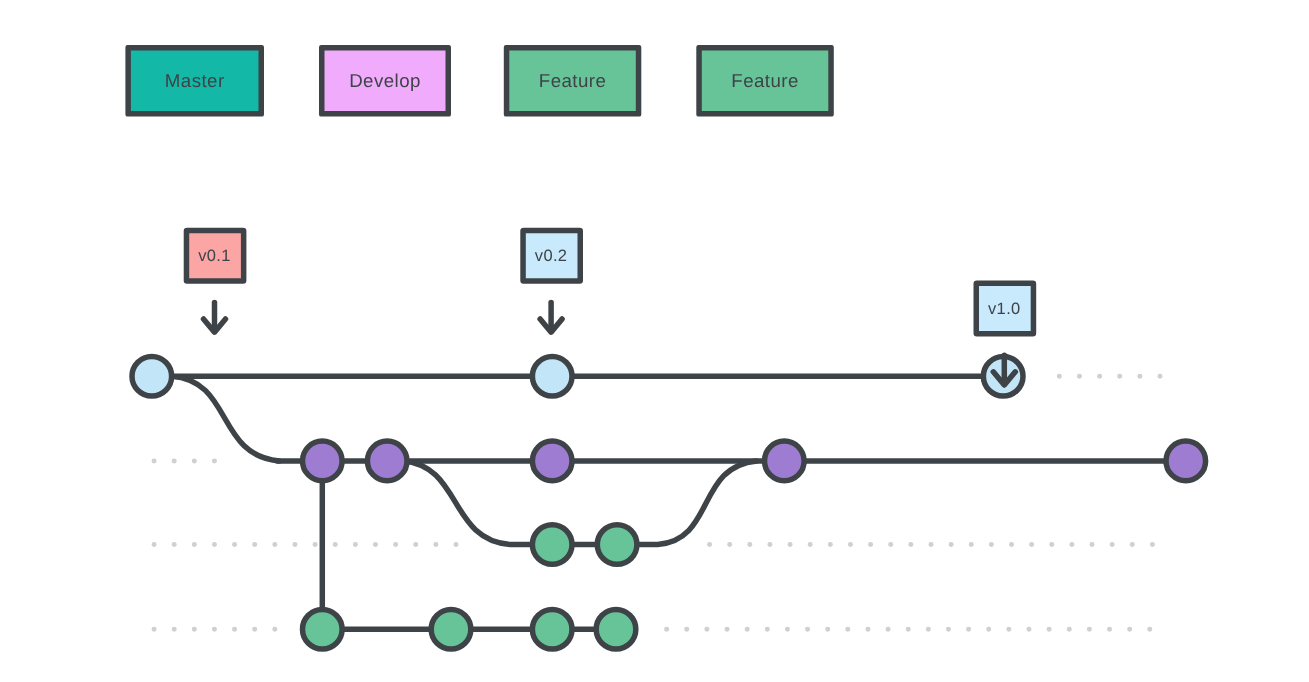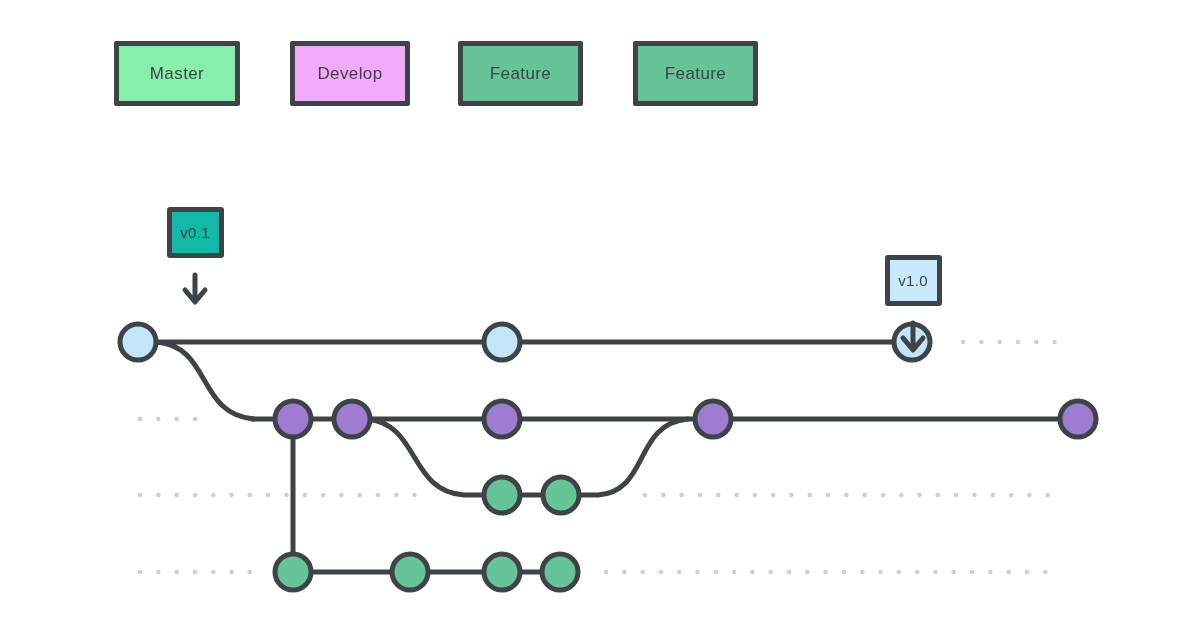--- a/index.html
+++ b/index.html
@@ -66,21 +66,21 @@
     margin-top: 14px;
     display: block;
   }
 </style>
 </head>
 <body>
 
 <div class="canvas">
 
   <div>
-    <div class="legend-item" style="left: 114px; width: 126px; background: #86efac;">
+    <div class="legend-item" style="left: 114px; width: 126px; background: #14b8a6;">
       <span class="legend-label">Master</span>
     </div>
     <div class="legend-item" style="left: 290px; width: 120px; background: #f0abfc;">
       <span class="legend-label">Develop</span>
     </div>
     <div class="legend-item" style="left: 458px; width: 125px; background: rgb(103, 196, 152);">
       <span class="legend-label">Feature</span>
     </div>
     <div class="legend-item" style="left: 633px; width: 125px; background: rgb(103, 196, 152);">
       <span class="legend-label">Feature</span>
@@ -110,22 +110,31 @@
       <circle cx="1078" cy="419" r="18" fill="#9E7CD2" stroke="#3E4347" stroke-width="5"></circle>
       <circle cx="502" cy="495" r="18" fill="#67C498" stroke="#3E4347" stroke-width="5"></circle>
       <circle cx="561" cy="495" r="18" fill="#67C498" stroke="#3E4347" stroke-width="5"></circle>
       <circle cx="293" cy="572" r="18" fill="#67C498" stroke="#3E4347" stroke-width="5"></circle>
       <circle cx="410" cy="572" r="18" fill="#67C498" stroke="#3E4347" stroke-width="5"></circle>
       <circle cx="502" cy="572" r="18" fill="#67C498" stroke="#3E4347" stroke-width="5"></circle>
       <circle cx="560" cy="572" r="18" fill="#67C498" stroke="#3E4347" stroke-width="5"></circle>
     </svg>
 
   <div class="tag" style="left: 164px;">
-    <div class="tag-box" style="background: #14b8a6;">
+    <div class="tag-box" style="background: #fca5a5;">
       <span class="tag-label">v0.1</span>
+    </div>
+    <svg class="arrow-icon" width="30" height="36" viewBox="0 0 30 36">
+      <path d="M15,3 V27" fill="none" stroke="#3E4347" stroke-width="5" stroke-linecap="round"></path>
+      <path d="M5,18 L15,30 L25,18" fill="none" stroke="#3E4347" stroke-width="5" stroke-linecap="round" stroke-linejoin="round"></path>
+    </svg>
+  </div>
+  <div class="tag" style="left: 470px;">
+    <div class="tag-box" style="background: rgb(201, 233, 252);">
+      <span class="tag-label">v0.2</span>
     </div>
     <svg class="arrow-icon" width="30" height="36" viewBox="0 0 30 36">
       <path d="M15,3 V27" fill="none" stroke="#3E4347" stroke-width="5" stroke-linecap="round"></path>
       <path d="M5,18 L15,30 L25,18" fill="none" stroke="#3E4347" stroke-width="5" stroke-linecap="round" stroke-linejoin="round"></path>
     </svg>
   </div>
   <div class="tag" style="left: 882px; margin-top: 48px;">
     <div class="tag-box" style="background: rgb(201, 233, 252);">
       <span class="tag-label">v1.0</span>
     </div>

